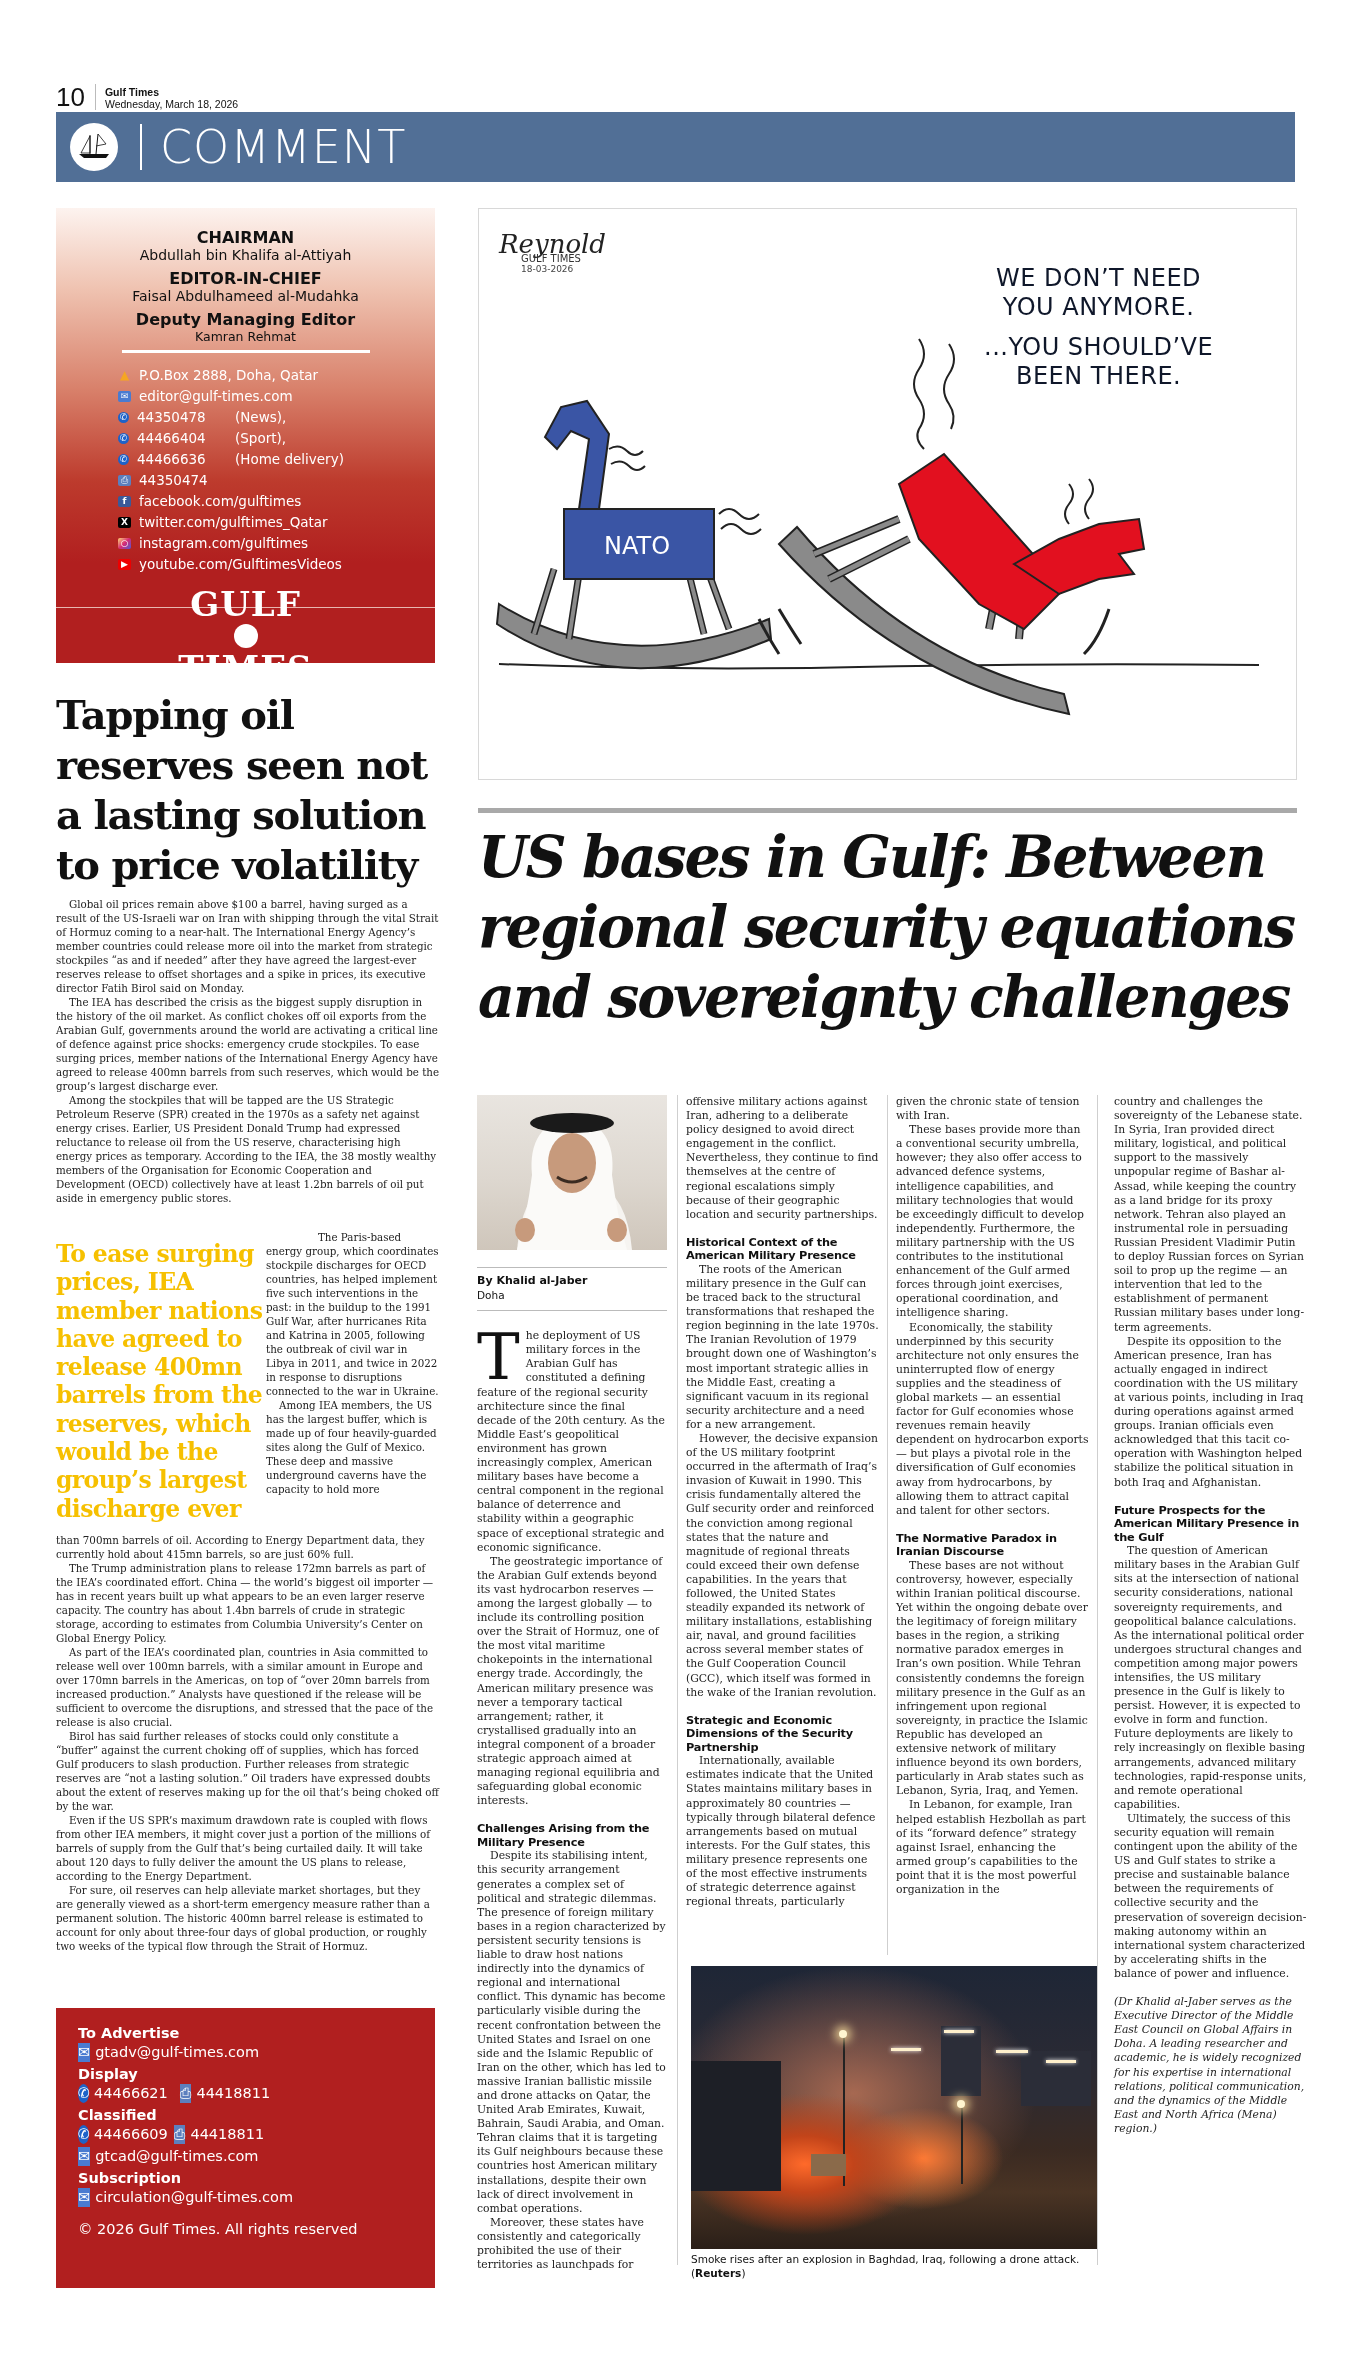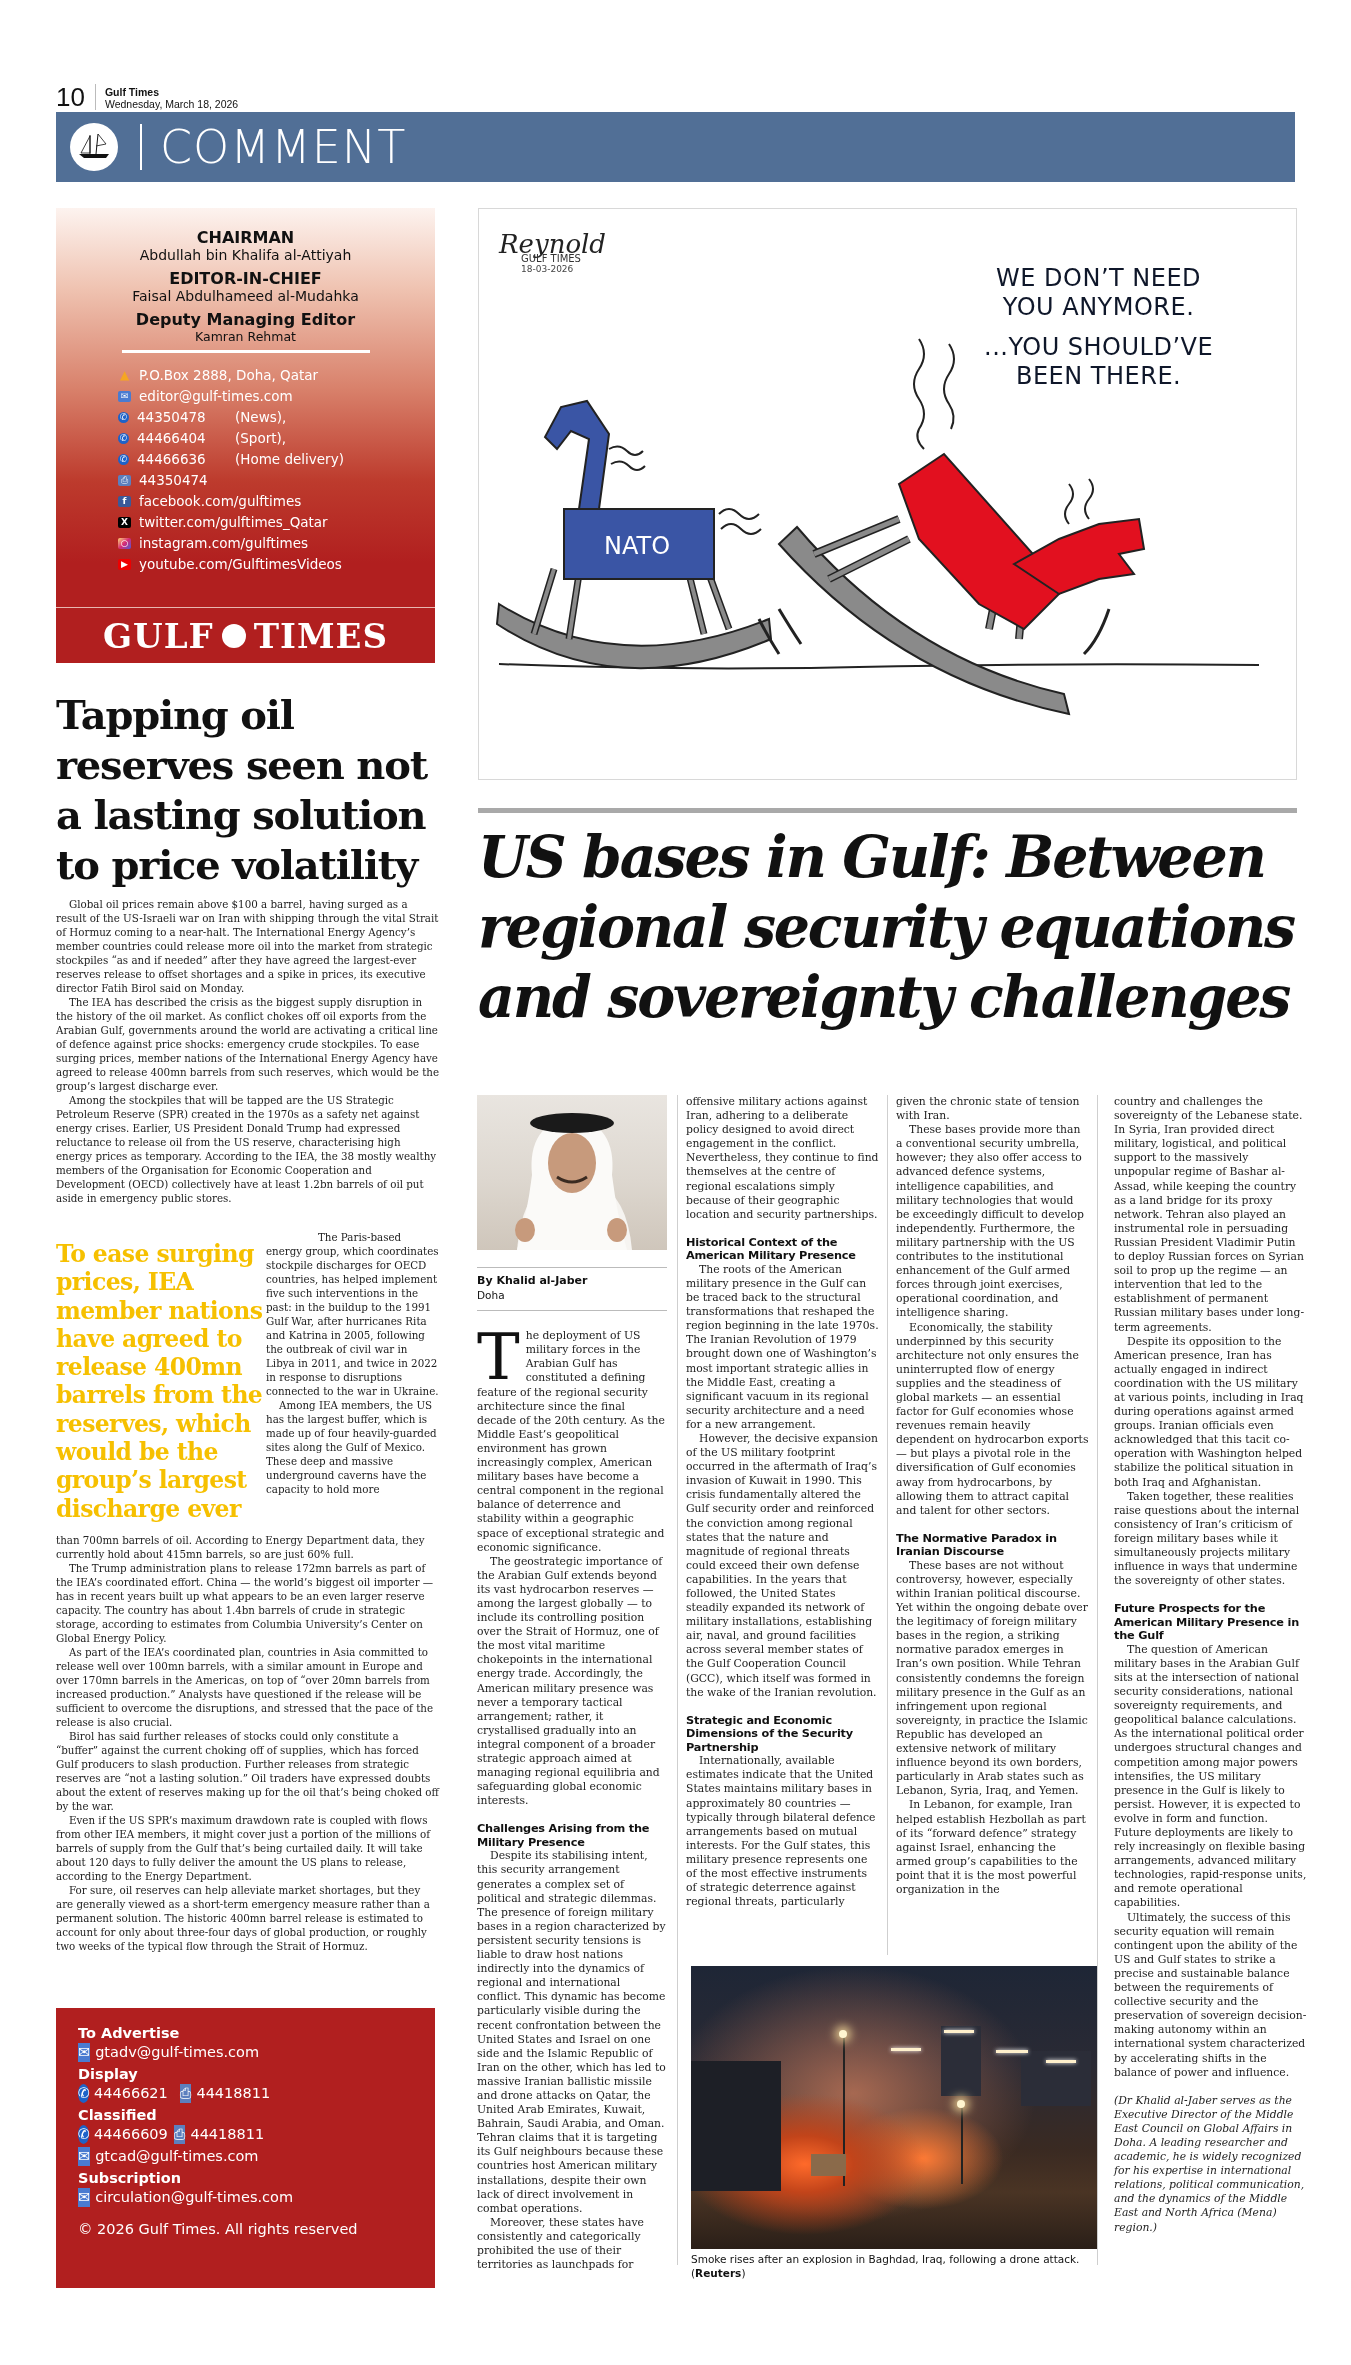--- a/index.html
+++ b/index.html
@@ -30,21 +30,21 @@
   .contacts .ic { width: 13px; height: 11px; display: inline-flex; align-items: center; justify-content: center; font-size: 9px; margin-right: 8px; border-radius: 2px; flex-shrink: 0; }
   .ic.pin { color: #f5a623; font-size: 12px; }
   .ic.mail { background: #4a7bd0; color: #fff; }
   .ic.phone { background: #1e62c8; color: #fff; border-radius: 50%; width: 11px; }
   .ic.fax { background: #5c7fbe; color: #fff; }
   .ic.fb { background: #3b5998; color: #fff; font-weight: 700; }
   .ic.x { background: #000; color: #fff; font-weight: 700; }
   .ic.ig { background: linear-gradient(135deg, #feda75, #d62976, #4f5bd5); color: #fff; }
   .ic.yt { background: #e00; color: #fff; }
   .brand-band { position: absolute; left: 56px; top: 607px; width: 379px; height: 56px; background: #b11f1f; border-top: 1px solid #e8b6b0; display: flex; align-items: center; justify-content: center; }
-  .brand-band .wm { font-family: "DejaVu Serif", serif; font-weight: 700; font-size: 34px; color: #fff; letter-spacing: 1px; display: flex; align-items: center; }
+  .brand-band .wm { font-family: "DejaVu Serif", serif; font-weight: 700; font-size: 34px; color: #fff; letter-spacing: 1px; display: flex; align-items: center; flex-direction: column; }
   .brand-band .wm .dot { width: 24px; height: 24px; border-radius: 50%; background: #fff; margin: 0 8px; display: inline-block; }
 
   
   .left-headline { position: absolute; left: 56px; top: 690px; width: 380px; font-family: "DejaVu Serif", serif; font-size: 40px; line-height: 50px; color: #111; letter-spacing: -1.2px; }
   .body-text { font-family: "DejaVu Serif", serif; font-size: 10.3px; line-height: 14px; color: #222; text-align: left; }
   .body-text p { text-indent: 13px; }
   .left-body-top { position: absolute; left: 56px; top: 897px; width: 383px; }
   .pullquote { position: absolute; left: 56px; top: 1240px; width: 210px; font-family: "DejaVu Serif", serif; font-weight: 700; font-size: 23.5px; line-height: 28.3px; color: #f6c000; letter-spacing: -0.6px; }
   .left-body-side { position: absolute; left: 266px; top: 1230px; width: 173px; }
   .left-body-bottom { position: absolute; left: 56px; top: 1533px; width: 383px; }
@@ -325,21 +325,20 @@
   <p>These bases provide more than a conventional security umbrella, however; they also offer access to advanced defence systems, intelligence capabilities, and military technologies that would be exceedingly difficult to develop independently. Furthermore, the military partnership with the US contributes to the institutional enhancement of the Gulf armed forces through joint exercises, operational coordination, and intelligence sharing.</p>
   <p>Economically, the stability underpinned by this security architecture not only ensures the uninterrupted flow of energy supplies and the steadiness of global markets — an essential factor for Gulf economies whose revenues remain heavily dependent on hydrocarbon exports — but plays a pivotal role in the diversification of Gulf economies away from hydrocarbons, by allowing them to attract capital and talent for other sectors.</p>
   <div class="subhead">The Normative Paradox in Iranian Discourse</div>
   <p>These bases are not without controversy, however, especially within Iranian political discourse. Yet within the ongoing debate over the legitimacy of foreign military bases in the region, a striking normative paradox emerges in Iran’s own position. While Tehran consistently condemns the foreign military presence in the Gulf as an infringement upon regional sovereignty, in practice the Islamic Republic has developed an extensive network of military influence beyond its own borders, particularly in Arab states such as Lebanon, Syria, Iraq, and Yemen.</p>
   <p>In Lebanon, for example, Iran helped establish Hezbollah as part of its “forward defence” strategy against Israel, enhancing the armed group’s capabilities to the point that it is the most powerful organization in the</p>
 </div>
 
 <div class="col col4 main-text">
   <p class="noind">country and challenges the sovereignty of the Lebanese state. In Syria, Iran provided direct military, logistical, and political support to the massively unpopular regime of Bashar al-Assad, while keeping the country as a land bridge for its proxy network. Tehran also played an instrumental role in persuading Russian President Vladimir Putin to deploy Russian forces on Syrian soil to prop up the regime — an intervention that led to the establishment of permanent Russian military bases under long-term agreements.</p>
   <p>Despite its opposition to the American presence, Iran has actually engaged in indirect coordination with the US military at various points, including in Iraq during operations against armed groups. Iranian officials even acknowledged that this tacit co-operation with Washington helped stabilize the political situation in both Iraq and Afghanistan.</p>
-  <p>Taken together, these realities raise questions about the internal consistency of Iran’s criticism of foreign military bases while it simultaneously projects military influence in ways that undermine the sovereignty of other states.</p>
   <div class="subhead">Future Prospects for the American Military Presence in the Gulf</div>
   <p>The question of American military bases in the Arabian Gulf sits at the intersection of national security considerations, national sovereignty requirements, and geopolitical balance calculations. As the international political order undergoes structural changes and competition among major powers intensifies, the US military presence in the Gulf is likely to persist. However, it is expected to evolve in form and function. Future deployments are likely to rely increasingly on flexible basing arrangements, advanced military technologies, rapid-response units, and remote operational capabilities.</p>
   <p>Ultimately, the success of this security equation will remain contingent upon the ability of the US and Gulf states to strike a precise and sustainable balance between the requirements of collective security and the preservation of sovereign decision-making autonomy within an international system characterized by accelerating shifts in the balance of power and influence.</p>
   <p class="bio">(Dr Khalid al-Jaber serves as the Executive Director of the Middle East Council on Global Affairs in Doha. A leading researcher and academic, he is widely recognized for his expertise in international relations, political communication, and the dynamics of the Middle East and North Africa (Mena) region.)</p>
 </div>
 
 <div class="photo">
   <div class="bldg" style="left:0;top:95px;width:90px;height:130px;background:#1d1f26"></div>
   <div class="bldg" style="left:250px;top:60px;width:40px;height:70px"></div>
   <div class="bldg" style="left:330px;top:85px;width:70px;height:55px"></div>

